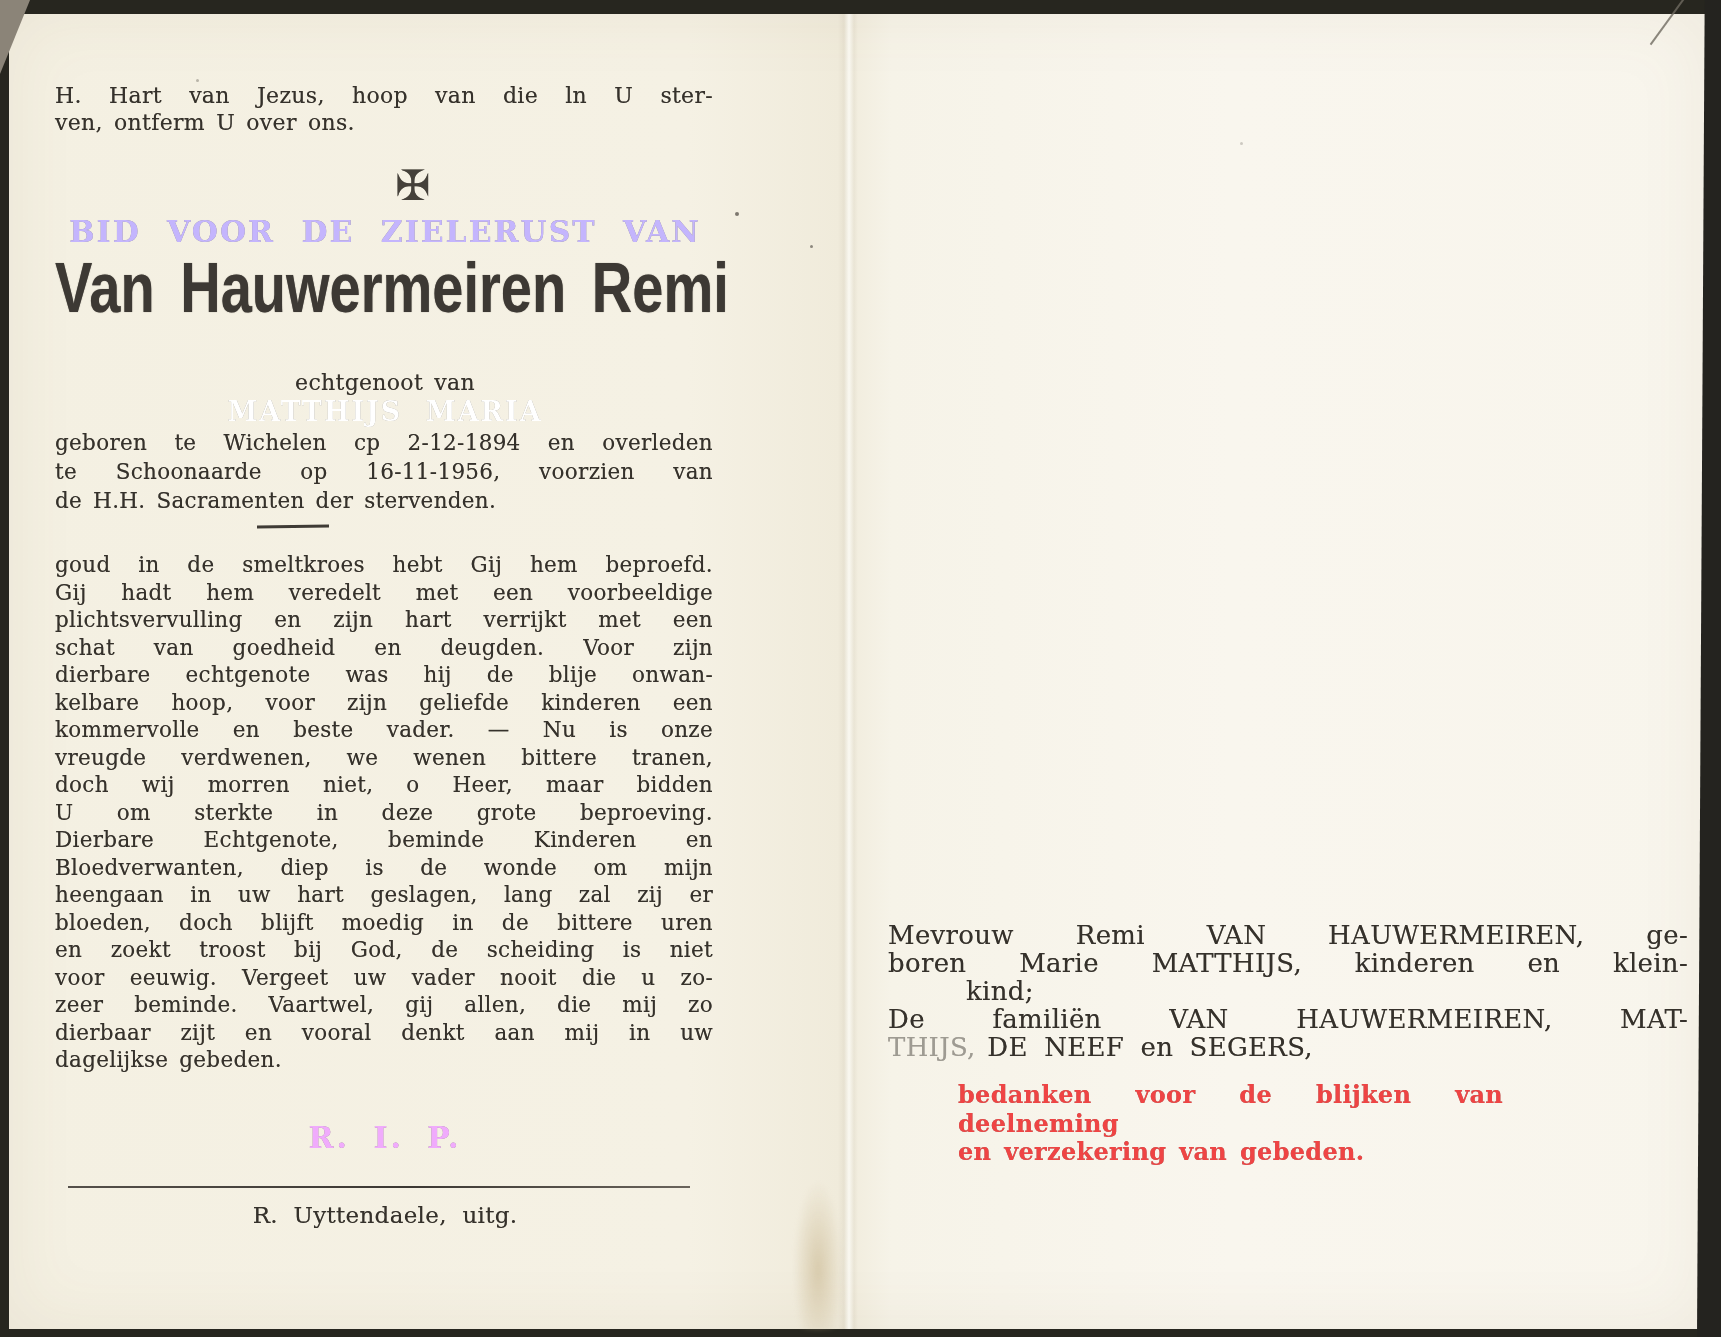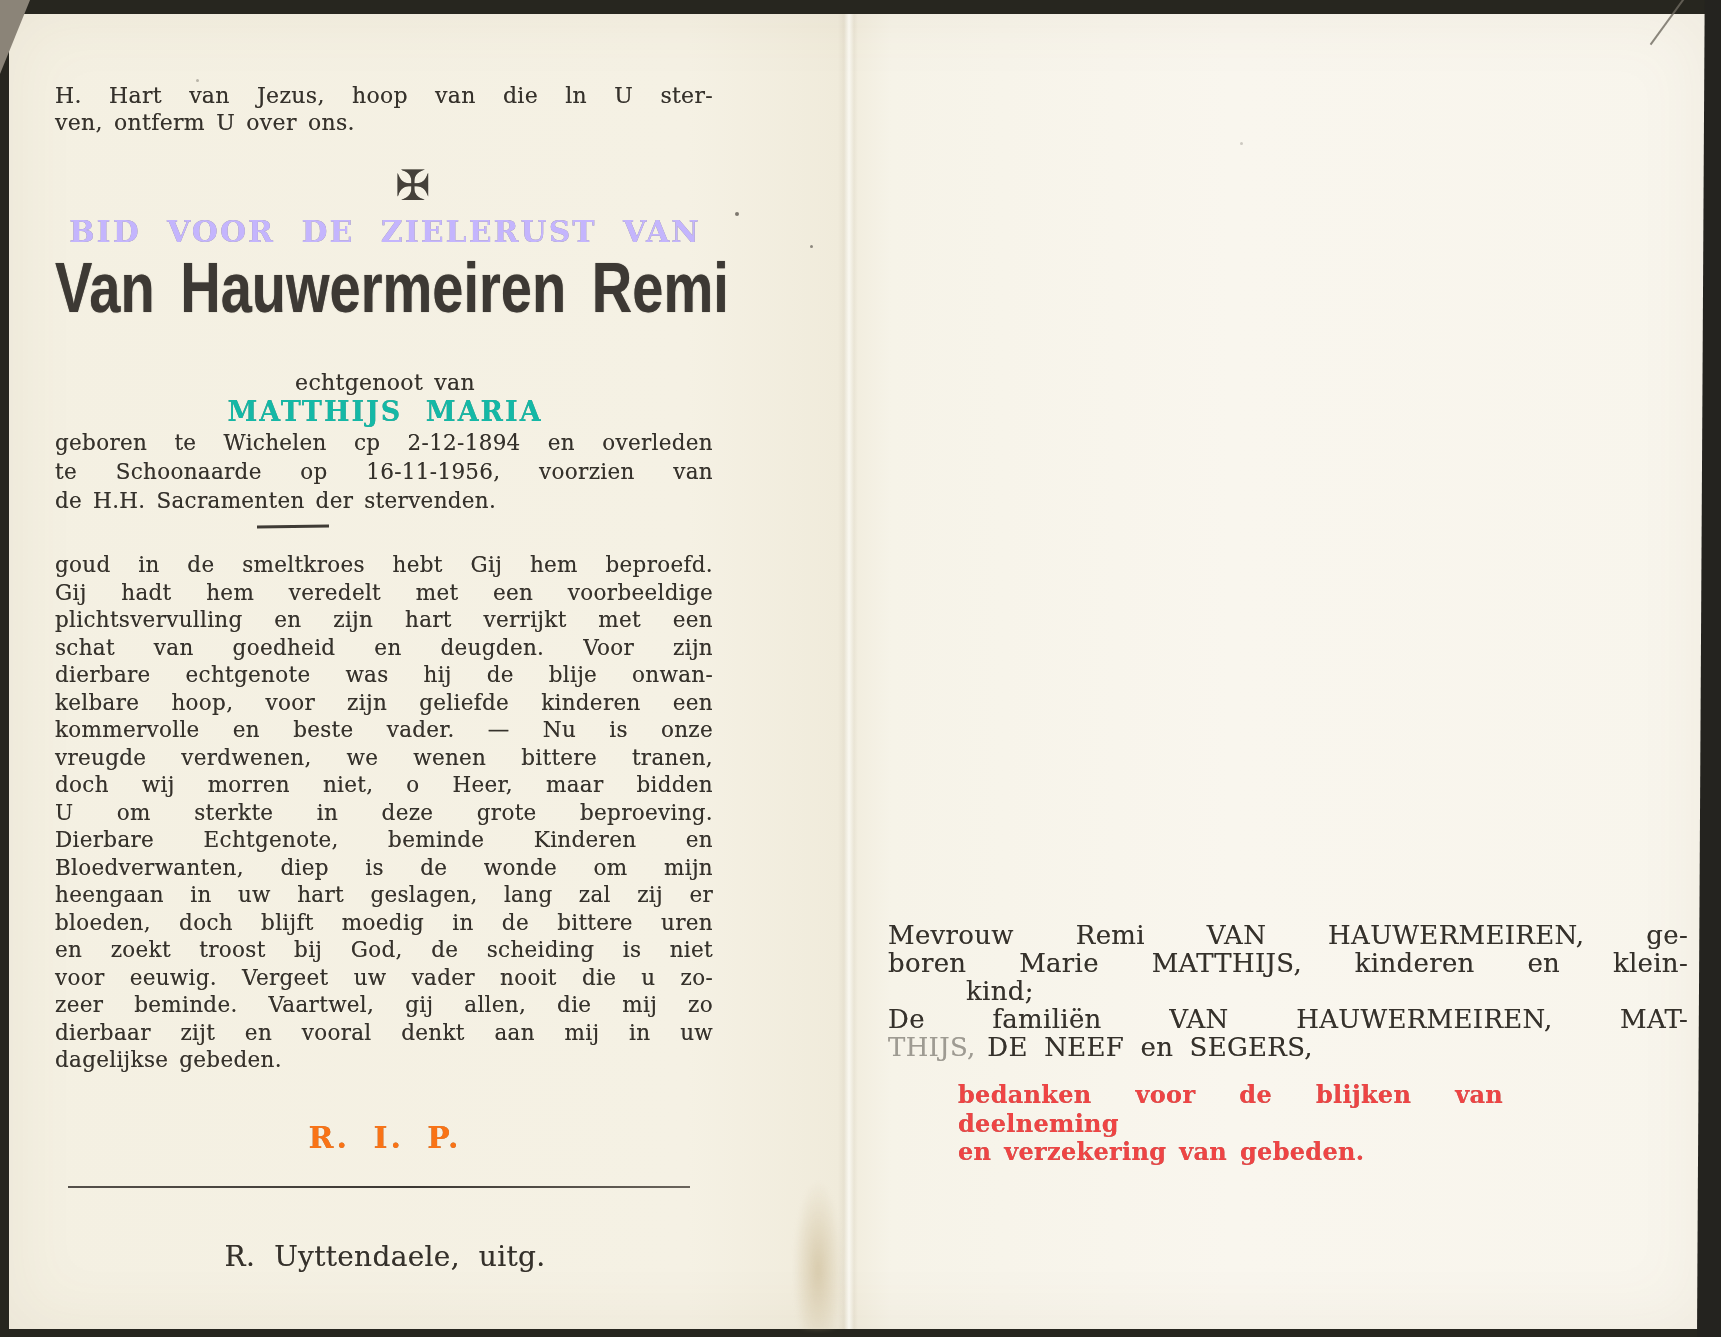--- a/index.html
+++ b/index.html
@@ -46,30 +46,30 @@
   .opening{left:55px;top:82px;width:658px;font-size:22px;line-height:27px;}
   .cross{left:55px;top:160px;width:660px;font-size:42px;line-height:52px;color:#45413a;transform:translateX(28px);}
   .intro{left:55px;top:214px;width:660px;font-size:30px;font-weight:bold;
          letter-spacing:2px;word-spacing:14px;color:#c4b5fd;}
   .title{left:55px;top:252px;width:900px;font-family:"Liberation Sans",sans-serif;
          font-weight:bold;font-size:70px;line-height:72px;color:#3d3934;
          transform:scaleX(0.80);transform-origin:0 50%;letter-spacing:0;white-space:nowrap;
          text-shadow:0 0 1px rgba(55,50,44,0.7);}
   .relation{left:55px;top:370px;width:660px;font-size:22px;}
   .spouse{left:55px;top:396px;width:660px;font-size:27px;font-weight:bold;
-          letter-spacing:2px;word-spacing:12px;color:#14b8a6;}
+          letter-spacing:2px;word-spacing:12px;color:#ffffff;}
   .vitae{left:55px;top:428px;width:658px;font-size:21.5px;line-height:29px;}
   .divider{position:absolute;left:257px;top:525px;width:72px;height:3px;
            background:#3f3b35;transform:rotate(-0.6deg);}
   .bodytext{left:55px;top:551px;width:658px;font-size:21.5px;line-height:27.5px;}
   .rip{left:55px;top:1120px;width:660px;font-size:30px;font-weight:bold;
-       letter-spacing:3px;word-spacing:10px;color:#f97316;}
+       letter-spacing:3px;word-spacing:10px;color:#f0abfc;}
   .rule{position:absolute;left:68px;top:1186px;width:622px;height:2px;
         background:linear-gradient(90deg,#55504a,#3c3833 55%,#6a645c);}
-  .publisher{left:55px;top:1240px;width:660px;font-size:28px;word-spacing:0.35em;}
+  .publisher{left:55px;top:1202px;width:660px;font-size:23px;word-spacing:0.35em;}
 
   .ack{left:888px;top:921px;width:800px;font-size:26px;line-height:28px;word-spacing:0.3em;}
   .ack .indent{padding-left:78px;}
   .faded{opacity:0.45;filter:blur(0.4px);margin-right:0.45em;}
   .thanks{left:958px;top:1081px;width:545px;font-size:24px;line-height:28.5px;
           font-weight:bold;color:#ef4444;}
 </style>
 </head>
 <body>
 

